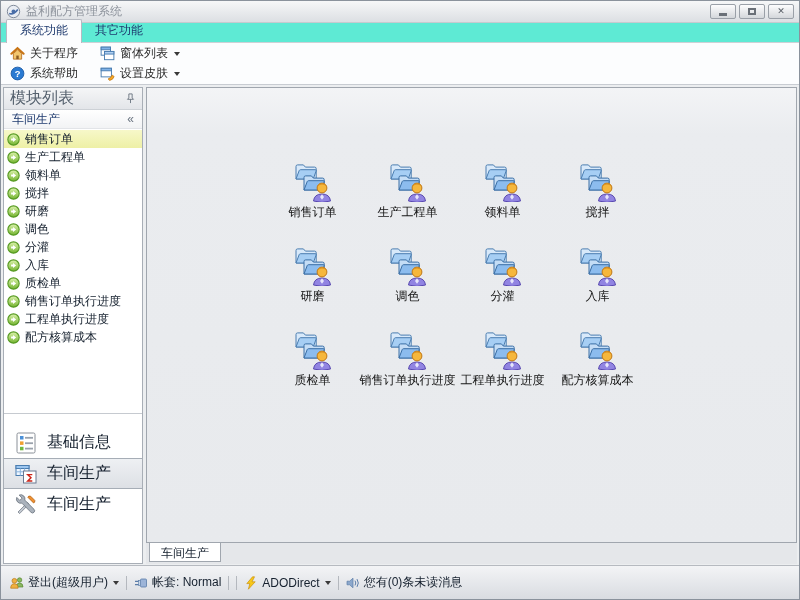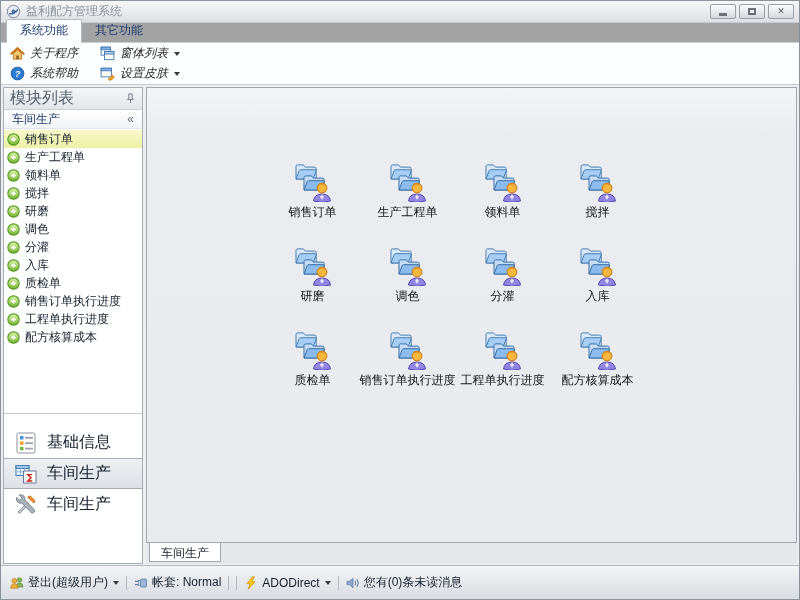--- a/index.html
+++ b/index.html
@@ -16,32 +16,32 @@
     white-space:nowrap; overflow:hidden; }
   .win-controls { display:flex; gap:3px; align-items:center; }
   .win-btn { width:26px; height:15px; border:1px solid #9aa0a8; border-radius:2px;
     background:linear-gradient(#fdfdfe,#d4d7db); display:flex; align-items:center;
     justify-content:center; color:#5a6068; }
   .g-min { width:8px; height:3px; background:#6a7078; margin-top:6px; }
   .g-max { width:8px; height:7px; border:2px solid #6a7078; }
   .g-close { font-size:9px; font-weight:bold; line-height:1; }
 
   
-  .ribbon-tabs { height:20px; background:#a3a3a3; border-bottom:1px solid #cdd1d6;
+  .ribbon-tabs { height:20px; background:#5eead4; border-bottom:1px solid #cdd1d6;
     display:flex; align-items:flex-end; padding-left:5px; }
   .rtab { font-size:12px; color:#1e3a6e; padding:2px 13px 3px; position:relative; }
   .rtab.active { background:#fcfdfe; border:1px solid #b6bac2; border-bottom:none;
     border-radius:2px 2px 0 0; margin-bottom:-1px; padding-bottom:4px; }
 
   
   .ribbon-body { height:42px; background:#fcfdfe; border-bottom:1px solid #c8ccd2;
     padding:1px 6px; display:flex; flex-direction:column; justify-content:space-evenly; }
   .rb-row { display:flex; align-items:center; gap:16px; height:19px; }
   .rbtn { display:flex; align-items:center; gap:5px; font-size:12px; color:#2a2a2a;
-    padding:0 3px;font-style:italic; }
+    padding:0 3px; }
   .rbtn svg { width:15px; height:15px; }
   .caret { width:0; height:0; border:3px solid transparent; border-top:4px solid #3a3a3a;
     margin-top:4px; margin-left:1px; }
 
   
   .body { flex:1; min-height:0; display:flex; padding:2px 2px 1px; gap:3px; }
 
   
   .sidebar { width:140px; background:#fff; border:1px solid #a8aeb6; position:relative; }
   .sb-header { height:22px; background:linear-gradient(#f5f6f7,#e3e5e9);

